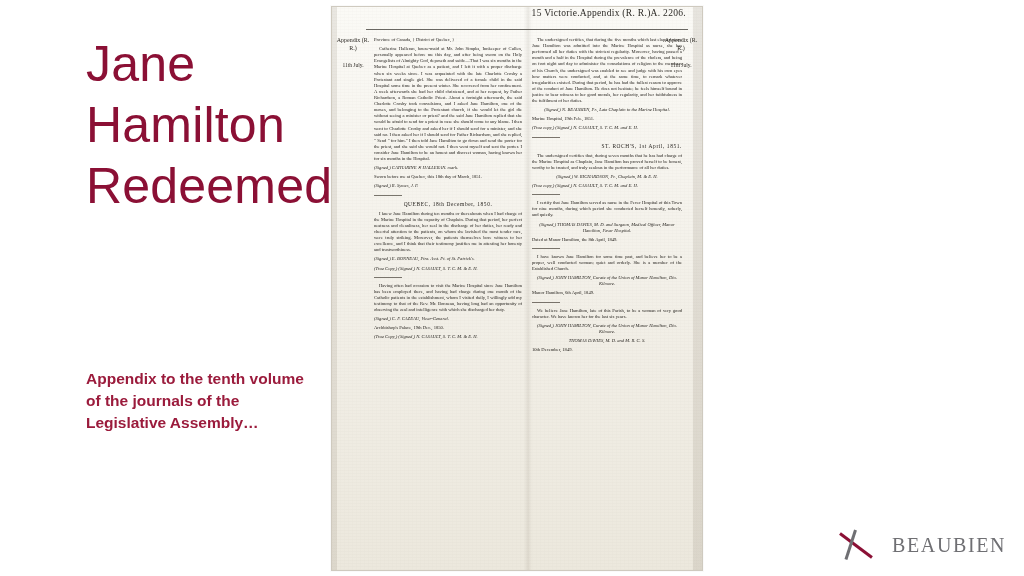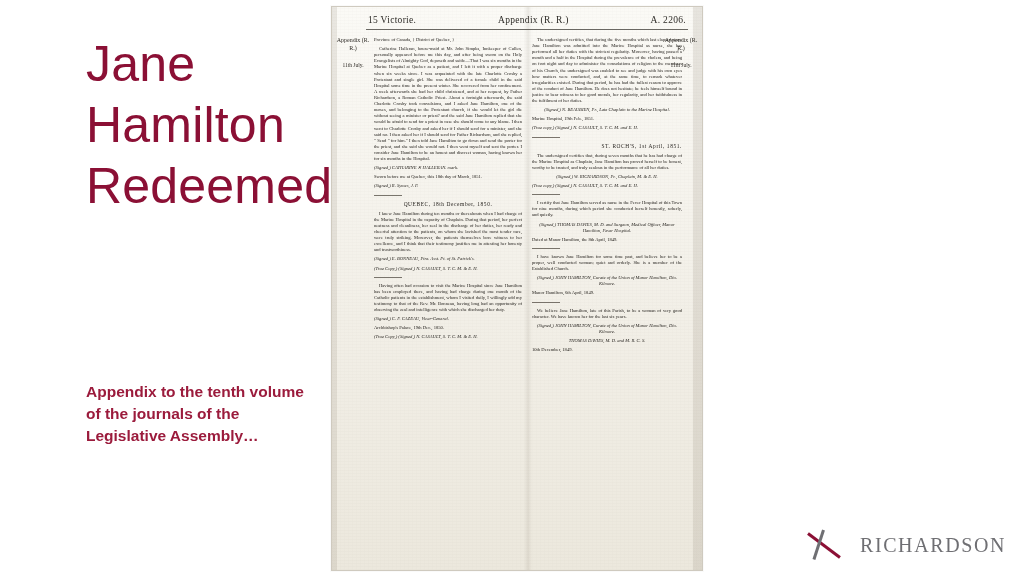--- a/index.html
+++ b/index.html
@@ -24,21 +24,21 @@
     font-size: 50px;
     line-height: 1.22;
     color: #8b1035;
     font-weight: 400;
     letter-spacing: 0.2px;
   }
 
   #caption-block {
     position: absolute;
     left: 86px;
-    top: 381px;
+    top: 368px;
     width: 235px;
     font-size: 15.5px;
     line-height: 1.42;
     color: #9b1b3c;
     font-weight: 700;
   }
   #caption-block .caption-text {
     display: block;
   }
   #caption-block .caption-link {
@@ -115,25 +115,25 @@
     inset: 0;
     opacity: 0.28;
     background-image:
       repeating-linear-gradient(0deg, rgba(120,110,95,0.07) 0 1px, rgba(0,0,0,0) 1px 3px),
       repeating-linear-gradient(90deg, rgba(120,110,95,0.05) 0 1px, rgba(0,0,0,0) 1px 4px);
     pointer-events: none;
   }
 
   .scan-head {
     position: absolute;
-    top: 8px;
+    top: 1px;
     left: 36px;
     right: 16px;
     display: flex;
-    justify-content: space-between;
+    justify-content: flex-end;
     font-family: "Liberation Serif", serif;
     font-size: 9.5px;
     color: #2c2a26;
     letter-spacing: 0.3px;
   }
   .scan-rule {
     position: absolute;
     top: 22px;
     left: 34px;
     right: 14px;
@@ -273,14 +273,14 @@
   </div>
 
   <div class="grain"></div>
 </div>
 
 <div id="logo">
   <div class="logo-mark">
     <div class="stroke-a"></div>
     <div class="stroke-b"></div>
   </div>
-  <div class="logo-word">RICHARDSON</div>
+  <div class="logo-word">BEAUBIEN</div>
 </div>
 
 </body></html>

